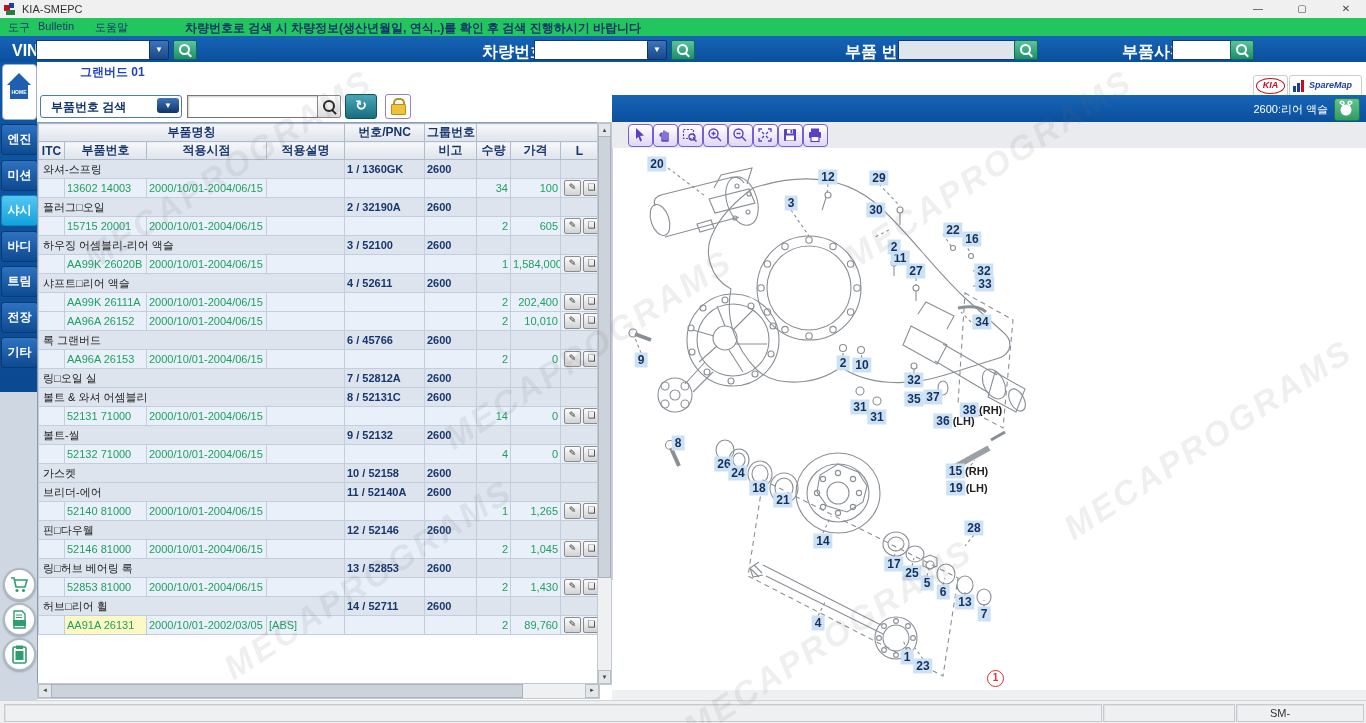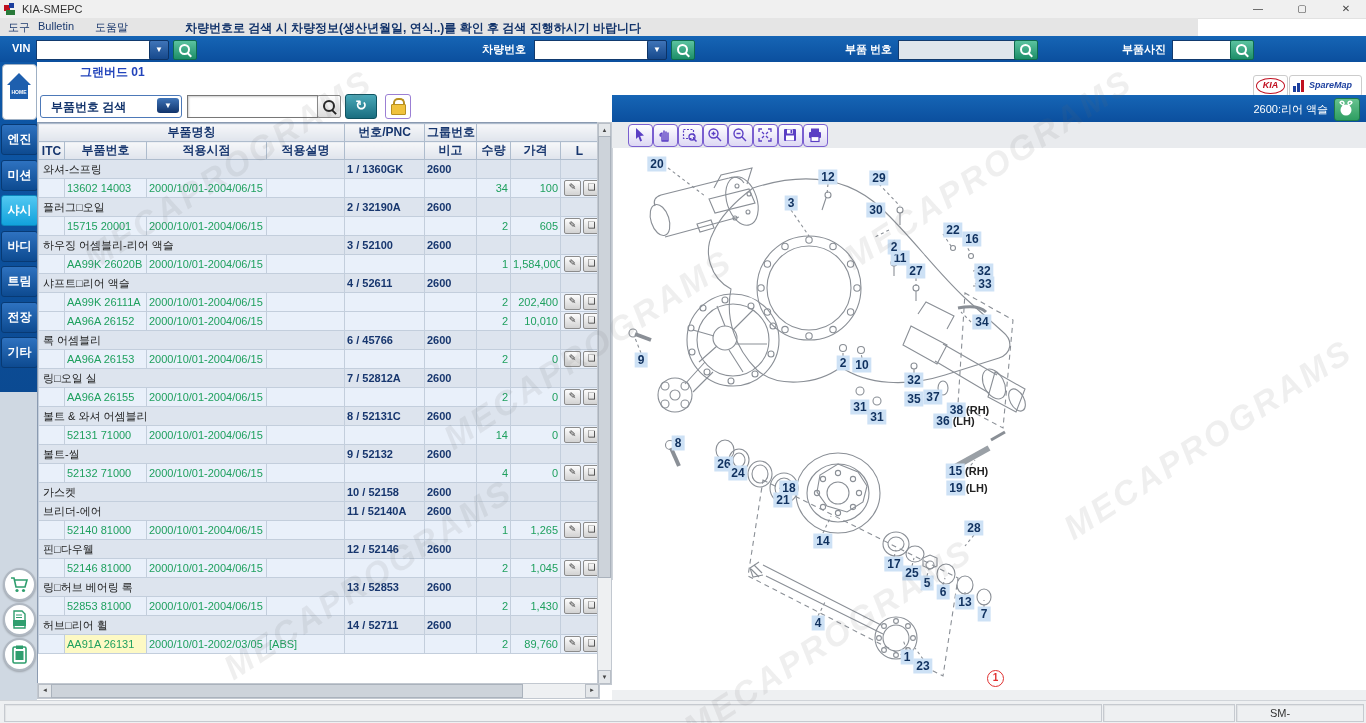--- a/index.html
+++ b/index.html
@@ -5,26 +5,26 @@
   html,body{margin:0;padding:0;background:#888;}
   .app{position:relative;width:1366px;height:723px;background:#fff;overflow:hidden;
        font-family:"Liberation Sans","DejaVu Sans",sans-serif;font-size:11px;color:#222;}
   
   .titlebar{position:absolute;left:0;top:0;width:1366px;height:18px;background:#f0f0f0;border-bottom:1px solid #e2e2e2;}
   .app-ico{position:absolute;left:4px;top:3px;width:13px;height:13px;}
   .app-ico i{position:absolute;display:block;}
   .title-text{position:absolute;left:22px;top:3px;font-size:11px;color:#333;}
   .winbtn{position:absolute;top:0;width:40px;height:18px;text-align:center;line-height:17px;font-size:10px;color:#444;}
   
-  .menubar{position:absolute;left:0;top:18px;width:1198px;height:18px;background:#e5e5e5;border-bottom:1px solid #000000;}
+  .menubar{position:absolute;left:0;top:18px;width:1366px;height:18px;background:#22c55e;border-bottom:1px solid #000000;}
   .menu-item{position:absolute;top:2px;font-size:11px;color:#1c3a6e;}
   .notice{position:absolute;left:185px;top:2px;font-size:12px;font-weight:bold;color:#13346b;}
   
   .bluebar{position:absolute;left:0;top:36px;width:1366px;height:26px;background:linear-gradient(#1665b5,#0b4f9e);}
-  .bfield-label{position:absolute;top:6px;color:#fff;font-weight:bold;font-size:11px;}
+  .bfield-label{position:absolute;top:6px;color:#fff;font-weight:bold;font-size:16px;}
   .binput{position:absolute;top:4px;height:16px;background:#fff;border:1px solid #123a6e;}
   .binput.gray{background:#dfe5ec;}
   .combo-arrow{position:absolute;top:4px;width:18px;height:18px;background:linear-gradient(#3f74b8,#16498c);border:1px solid #0c3366;border-radius:2px;color:#fff;font-size:8px;text-align:center;line-height:17px;}
   .searchbtn{position:absolute;top:4px;width:22px;height:18px;background:linear-gradient(#5cc3a0,#1d8e68);border:1px solid #0d6b4e;border-radius:2px;}
   .mag{position:absolute;left:5px;top:3px;width:7px;height:7px;border:2px solid #fff;border-radius:50%;}
   .mag:after{content:"";position:absolute;right:-4px;bottom:-3px;width:5px;height:2px;background:#fff;transform:rotate(45deg);}
   .logo-kia{position:absolute;left:1253px;top:39px;width:33px;height:20px;background:#fff;border-radius:3px;border:1px solid #ccc;}
   .kia-oval{position:absolute;left:2px;top:2px;width:27px;height:14px;border:1.5px solid #c01020;border-radius:50%;
             color:#c01020;font-weight:bold;font-style:italic;font-size:9px;text-align:center;line-height:13px;}
   .logo-sparemap{position:absolute;left:1289px;top:39px;width:71px;height:20px;background:#fff;border-radius:3px;border:1px solid #ccc;}
@@ -342,21 +342,21 @@
             <td class="pno">AA96A 26152</td>
             <td class="grn">2000/10/01-2004/06/15</td>
             <td class="grn"></td>
             <td></td>
             <td></td>
             <td class="grn num">2</td>
             <td class="grn num">10,010</td>
             <td class="lcol"><span class="mini-btn">✎</span><span class="mini-btn">❏</span></td>
           </tr>
           <tr class="grow">
-            <td class="gname" colspan="4">록 어셈블리</td>
+            <td class="gname" colspan="4">록 그랜버드</td>
             <td class="gpnc">6 / 45766</td>
             <td class="gno">2600</td>
             <td></td>
             <td></td>
             <td></td>
           </tr>
           <tr class="prow">
             <td class="itc"></td>
             <td class="pno">AA96A 26153</td>
             <td class="grn">2000/10/01-2004/06/15</td>
@@ -367,31 +367,20 @@
             <td class="grn num">0</td>
             <td class="lcol"><span class="mini-btn">✎</span><span class="mini-btn">❏</span></td>
           </tr>
           <tr class="grow">
             <td class="gname" colspan="4">링□오일 실</td>
             <td class="gpnc">7 / 52812A</td>
             <td class="gno">2600</td>
             <td></td>
             <td></td>
             <td></td>
-          </tr>
-          <tr class="prow">
-            <td class="itc"></td>
-            <td class="pno">AA96A 26155</td>
-            <td class="grn">2000/10/01-2004/06/15</td>
-            <td class="grn"></td>
-            <td></td>
-            <td></td>
-            <td class="grn num">2</td>
-            <td class="grn num">0</td>
-            <td class="lcol"><span class="mini-btn">✎</span><span class="mini-btn">❏</span></td>
           </tr>
           <tr class="grow">
             <td class="gname" colspan="4">볼트 &amp; 와셔 어셈블리</td>
             <td class="gpnc">8 / 52131C</td>
             <td class="gno">2600</td>
             <td></td>
             <td></td>
             <td></td>
           </tr>
           <tr class="prow">
@@ -746,26 +735,26 @@
         <span class="callout" style="left: 372px; top: 136px;"><span class="cnum">33</span></span>
         <span class="callout" style="left: 369px; top: 174px;"><span class="cnum">34</span></span>
         <span class="callout" style="left: 28px; top: 212px;"><span class="cnum">9</span></span>
         <span class="callout" style="left: 230px; top: 215px;"><span class="cnum">2</span></span>
         <span class="callout" style="left: 249px; top: 217px;"><span class="cnum">10</span></span>
         <span class="callout" style="left: 301px; top: 232px;"><span class="cnum">32</span></span>
         <span class="callout" style="left: 301px; top: 251px;"><span class="cnum">35</span></span>
         <span class="callout" style="left: 320px; top: 249px;"><span class="cnum">37</span></span>
         <span class="callout" style="left: 247px; top: 259px;"><span class="cnum">31</span></span>
         <span class="callout" style="left: 264px; top: 269px;"><span class="cnum">31</span></span>
-        <span class="callout" style="left: 341px; top: 262px; padding-left: 28px;"><span class="cnum">38</span><span class="csuf">(RH)</span></span>
+        <span class="callout" style="left: 354px; top: 262px; padding-left: 28px;"><span class="cnum">38</span><span class="csuf">(RH)</span></span>
         <span class="callout" style="left: 341px; top: 273px;"><span class="cnum">36</span><span class="csuf">(LH)</span></span>
         <span class="callout" style="left: 65px; top: 295px;"><span class="cnum">8</span></span>
         <span class="callout" style="left: 111px; top: 316px;"><span class="cnum">26</span></span>
         <span class="callout" style="left: 125px; top: 325px;"><span class="cnum">24</span></span>
-        <span class="callout" style="left: 146px; top: 340px; margin-left: 30px;"><span class="cnum">18</span></span>
+        <span class="callout" style="left: 146px; top: 340px;"><span class="cnum">18</span></span>
         <span class="callout" style="left: 170px; top: 352px;"><span class="cnum">21</span></span>
         <span class="callout" style="left: 354px; top: 323px;"><span class="cnum">15</span><span class="csuf">(RH)</span></span>
         <span class="callout" style="left: 354px; top: 340px;"><span class="cnum">19</span><span class="csuf">(LH)</span></span>
         <span class="callout" style="left: 210px; top: 393px;"><span class="cnum">14</span></span>
         <span class="callout" style="left: 281px; top: 416px;"><span class="cnum">17</span></span>
         <span class="callout" style="left: 299px; top: 425px;"><span class="cnum">25</span></span>
         <span class="callout" style="left: 314px; top: 435px;"><span class="cnum">5</span></span>
         <span class="callout" style="left: 330px; top: 444px;"><span class="cnum">6</span></span>
         <span class="callout" style="left: 352px; top: 454px;"><span class="cnum">13</span></span>
         <span class="callout" style="left: 371px; top: 466px;"><span class="cnum">7</span></span>

